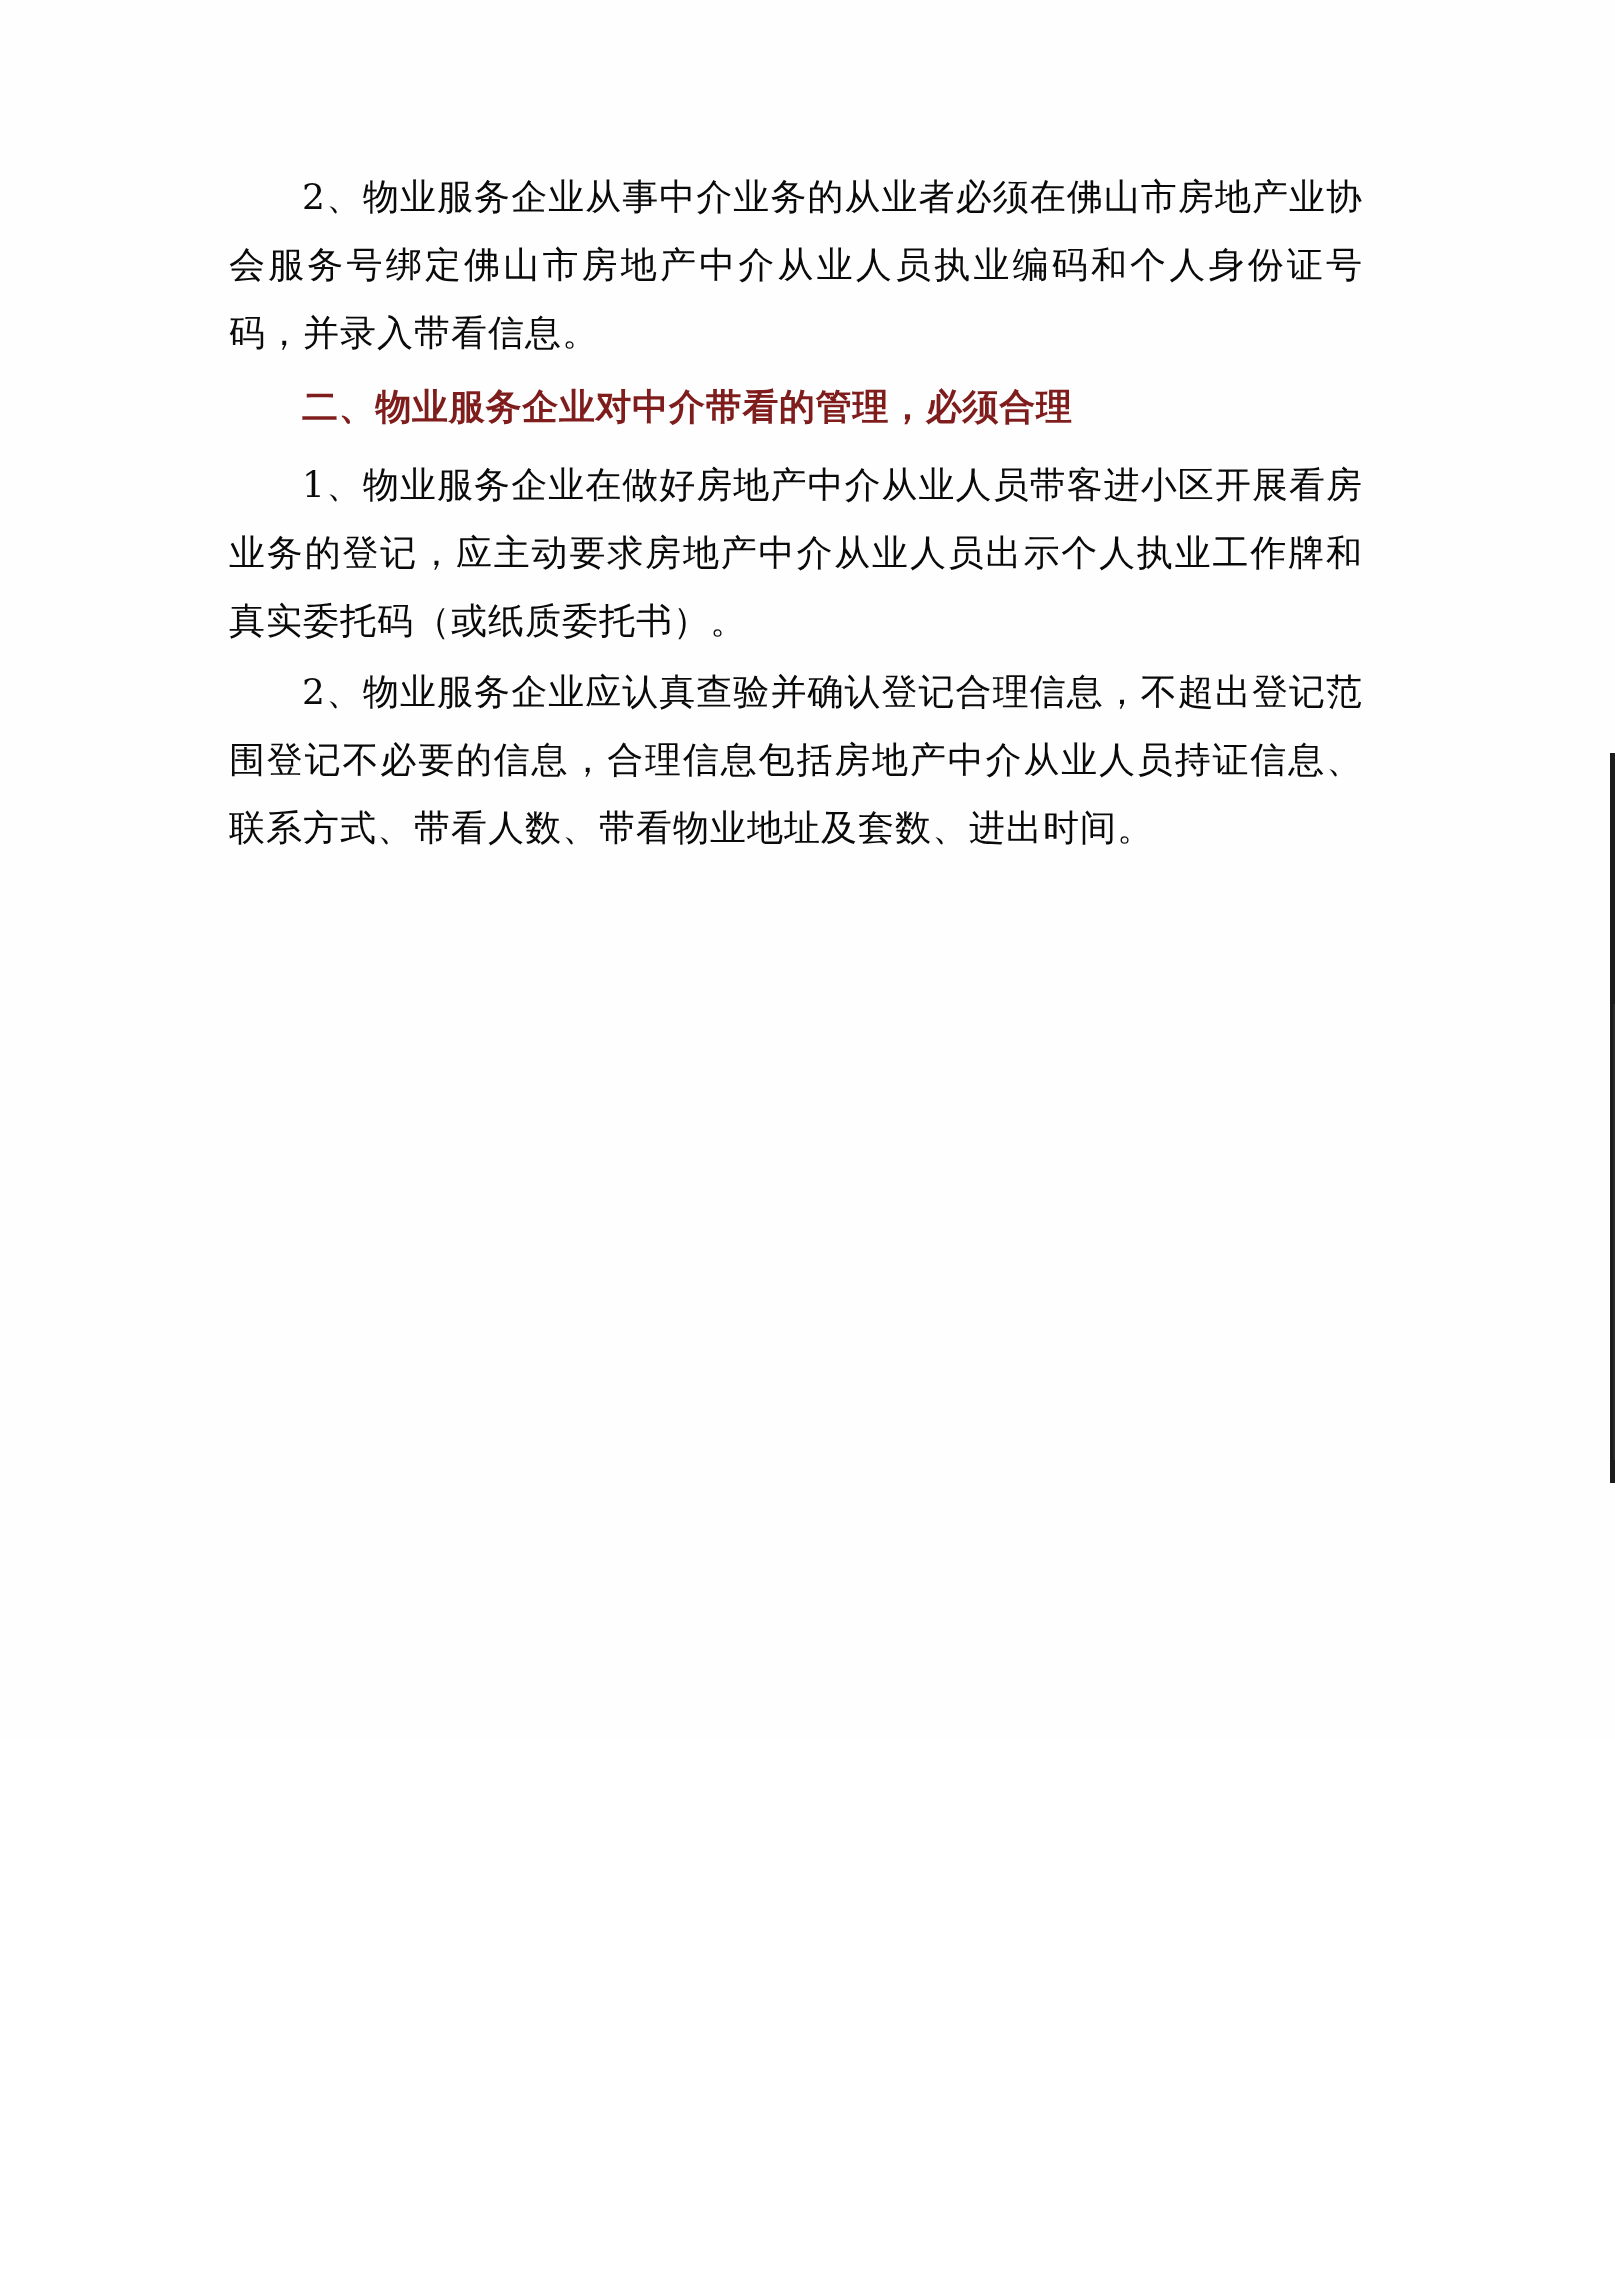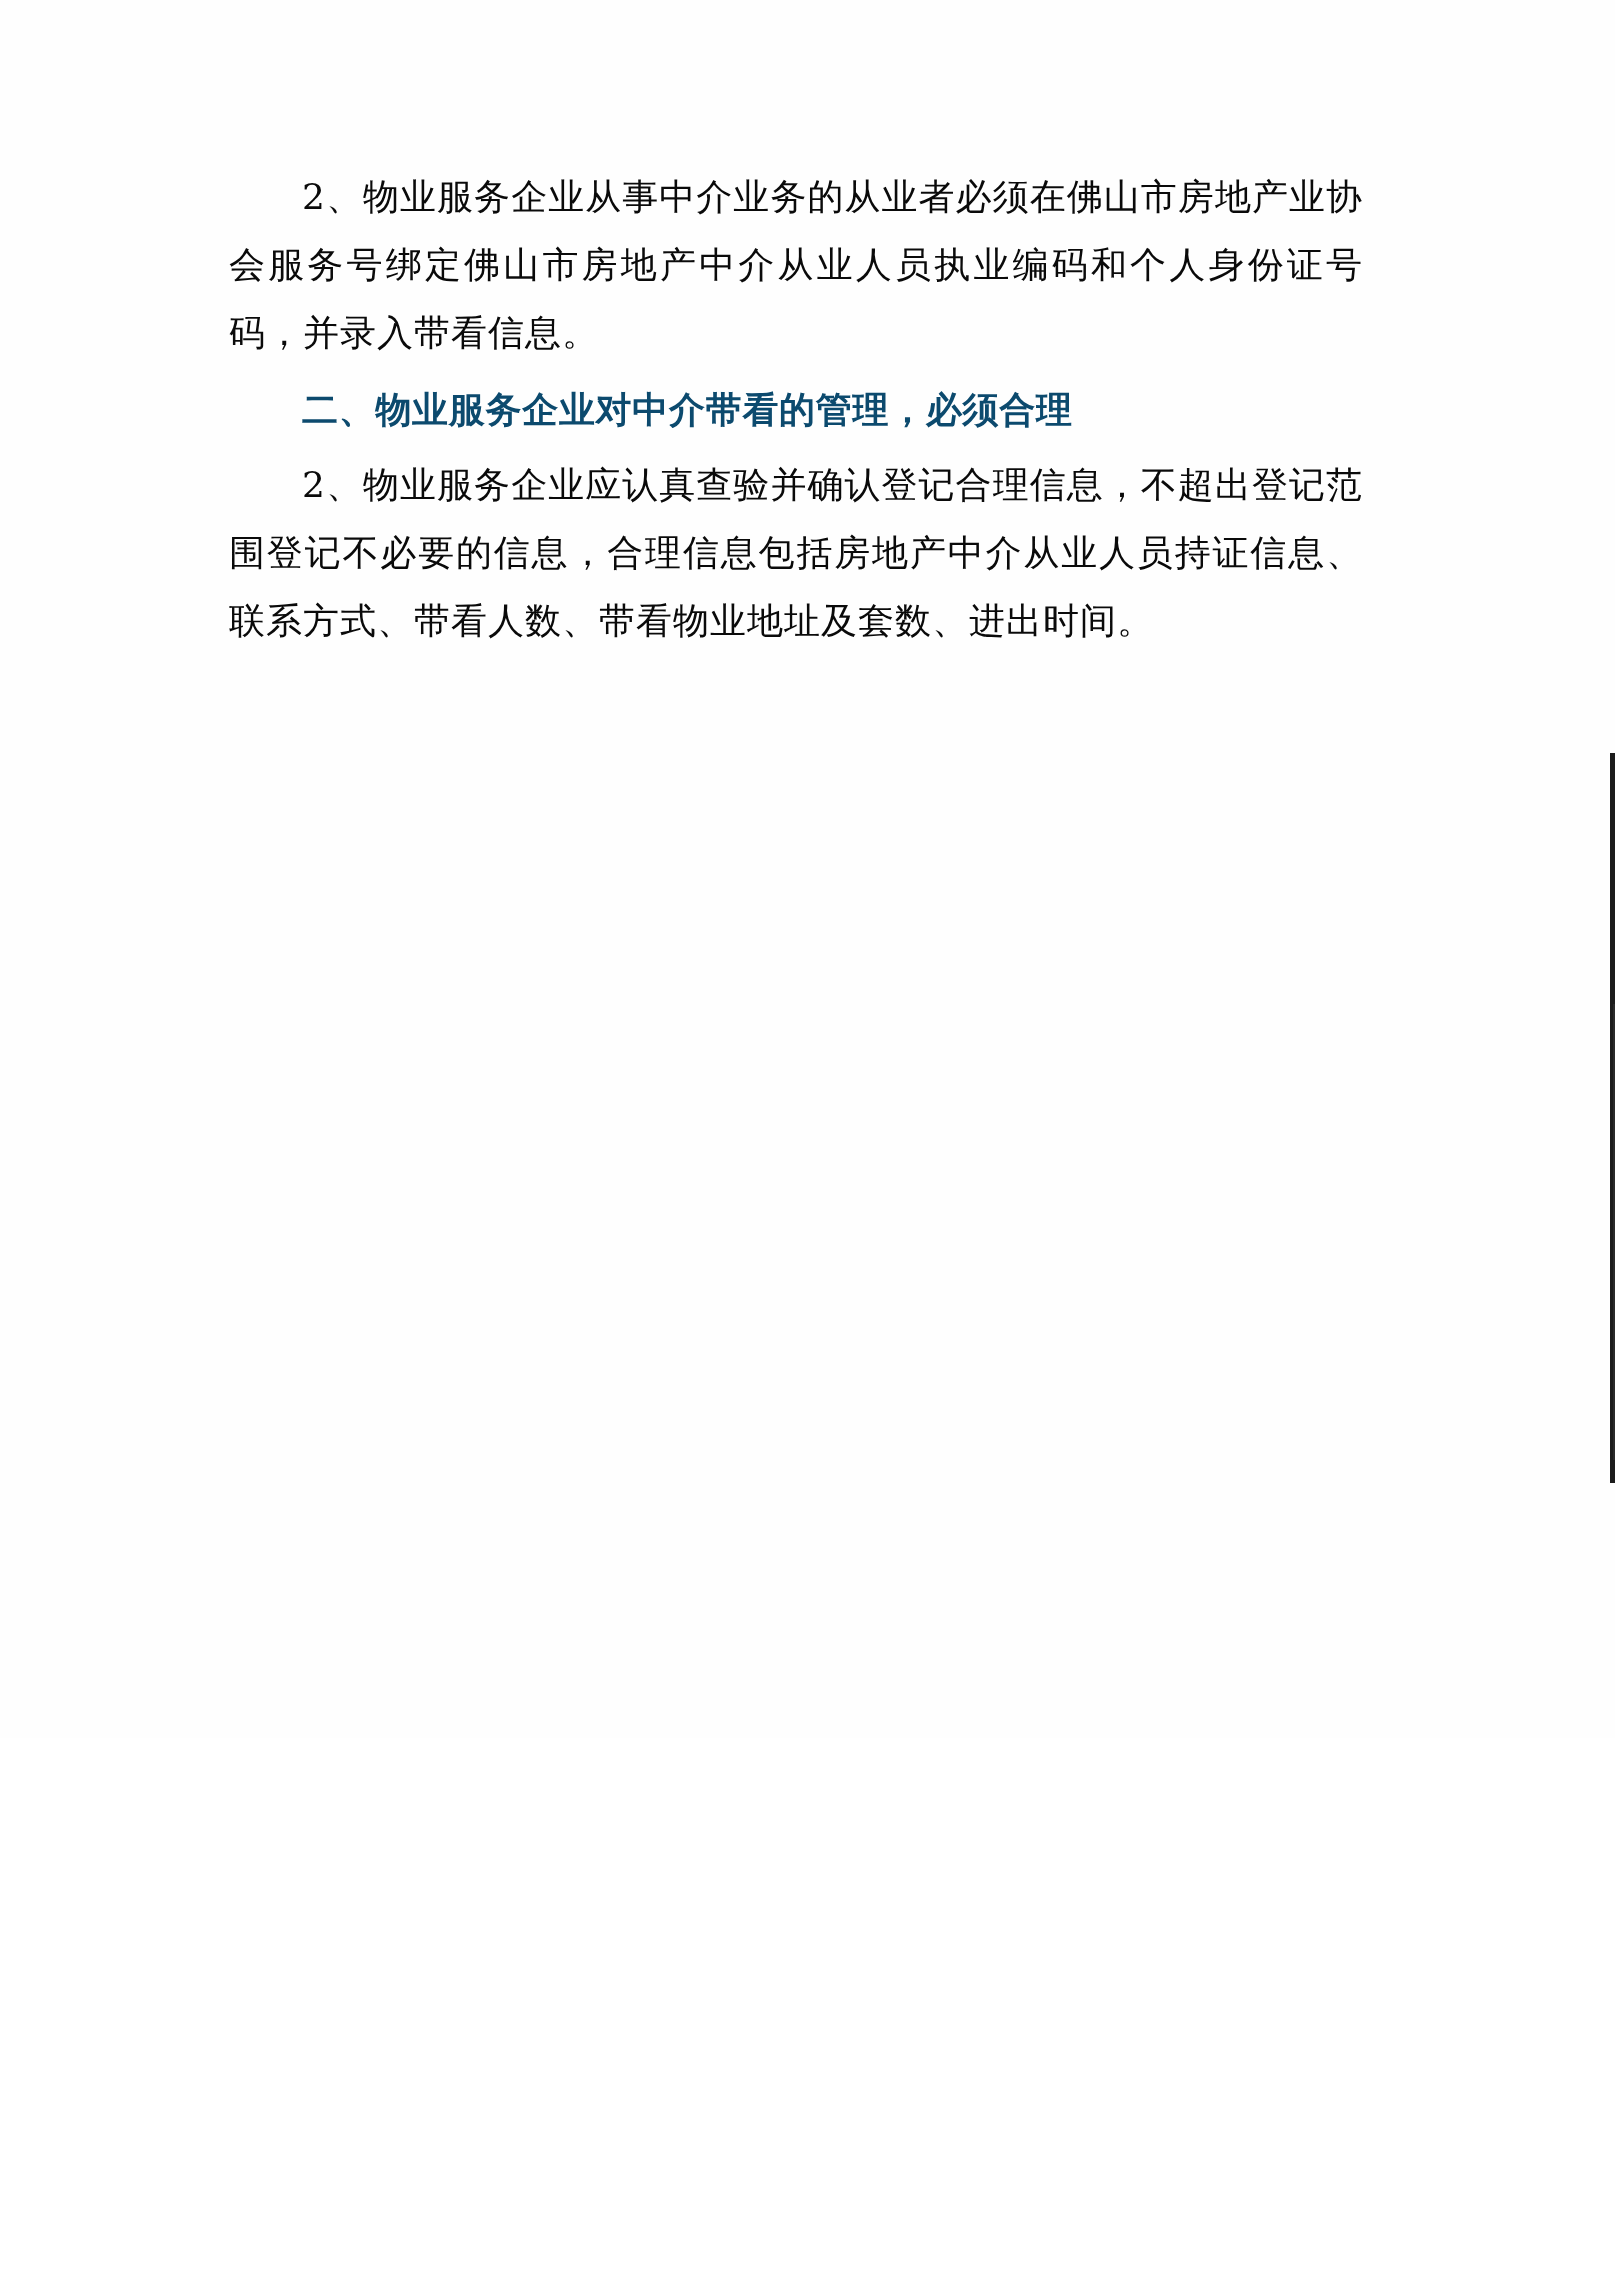--- a/index.html
+++ b/index.html
@@ -61,25 +61,25 @@
     text-align: justify;
     text-justify: inter-character;
     text-indent: 73px;
     letter-spacing: 1px;
     -webkit-font-smoothing: none;
   }
 
   
   h2.heading {
     margin: 9px 0 6.5px 0;
-    font-family: Liberation Sans, sans-serif;
+    font-family: Liberation Mono, monospace;
     font-size: 36px;
     line-height: 68px;
     font-weight: 700;
-    color: #0c4a6e;
+    color: #7f1d1d;
     text-indent: 73px;
     letter-spacing: 0.7px;
   }
 
   .footer {
     position: absolute;
     left: 0;
     top: 2070px;
     width: 1616px;
     text-align: center;
@@ -101,20 +101,21 @@
   <div class="scan-tone"></div>
   <div class="scan-edge-right"></div>
   <div class="scan-edge-right2"></div>
 
   <div class="content">
 
     <p class="para">2、物业服务企业从事中介业务的从业者必须在佛山市房地产业协会服务号绑定佛山市房地产中介从业人员执业编码和个人身份证号码，并录入带看信息。</p>
 
     <h2 class="heading">二、物业服务企业对中介带看的管理，必须合理</h2>
 
+    <p class="para">1、物业服务企业在做好房地产中介从业人员带客进小区开展看房业务的登记，应主动要求房地产中介从业人员出示个人执业工作牌和真实委托码（或纸质委托书）。</p>
 
     <p class="para">2、物业服务企业应认真查验并确认登记合理信息，不超出登记范围登记不必要的信息，合理信息包括房地产中介从业人员持证信息、联系方式、带看人数、带看物业地址及套数、进出时间。</p>
 
 
 
 
 
   </div>
 
   <div class="footer">

